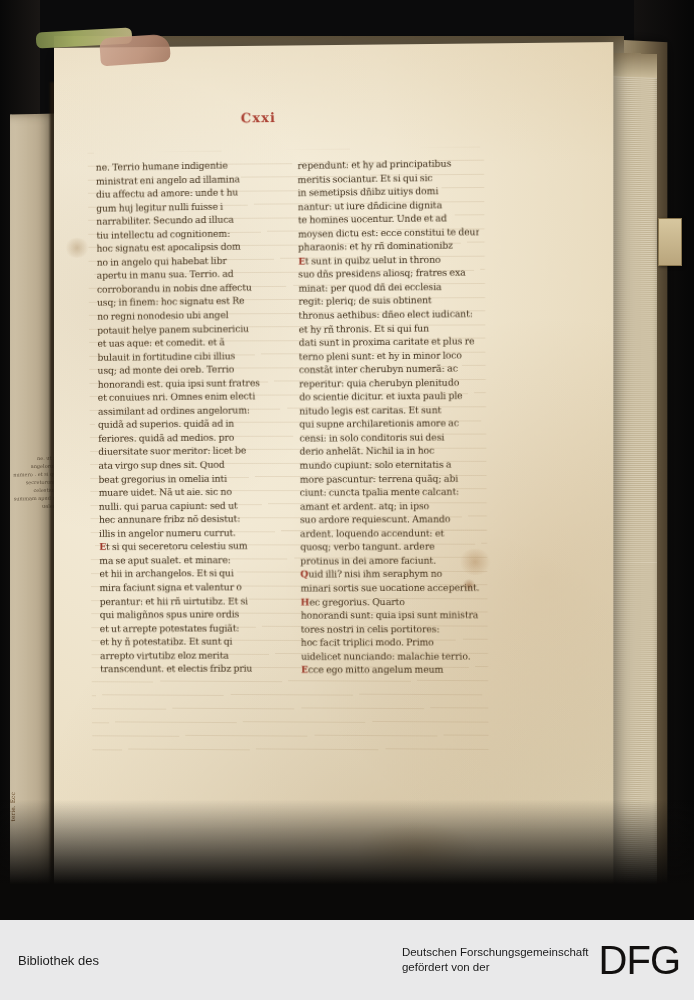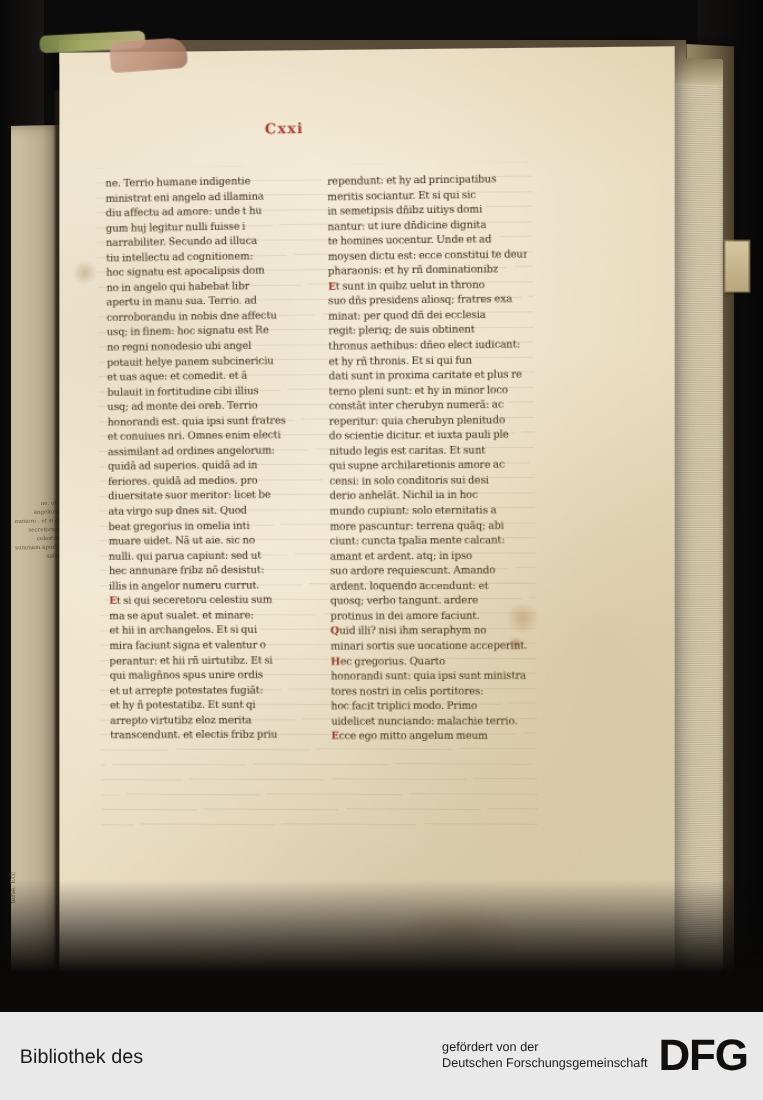--- a/index.html
+++ b/index.html
@@ -274,39 +274,39 @@
     top: 920px;
     width: 694px;
     height: 80px;
     background: #e9e9ea;
     display: flex;
     align-items: center;
     justify-content: space-between;
   }
   .footer-left {
     padding-left: 18px;
-    font-size: 18px;
+    font-size: 13px;
     line-height: 17px;
     color: #1b1b1b;
   }
   .footer-right {
     display: flex;
     align-items: center;
     padding-right: 14px;
     gap: 10px;
   }
   .funder-text {
     font-size: 11.5px;
     line-height: 15px;
     color: #1b1b1b;
     text-align: left;
   }
   .dfg-logo {
     font-family: "Liberation Sans", sans-serif;
-    font-weight: bold;
+    font-weight: normal;
     font-size: 40px;
     letter-spacing: -1px;
     color: #12100f;
     line-height: 42px;
   }
 </style>
 </head>
 <body>
 
 <div id="photo">
@@ -431,18 +431,18 @@
 
   <div class="bg-bottom"></div>
 </div>
 
 <div id="footer">
   <div class="footer-left">
     <div>Bibliothek des</div>
   </div>
   <div class="footer-right">
     <div class="funder-text">
+      <div>Deutschen Forschungsgemeinschaft</div>
       <div>gefördert von der</div>
-      <div>Deutschen Forschungsgemeinschaft</div>
     </div>
     <div class="dfg-logo">DFG</div>
   </div>
 </div>
 
 </body></html>

